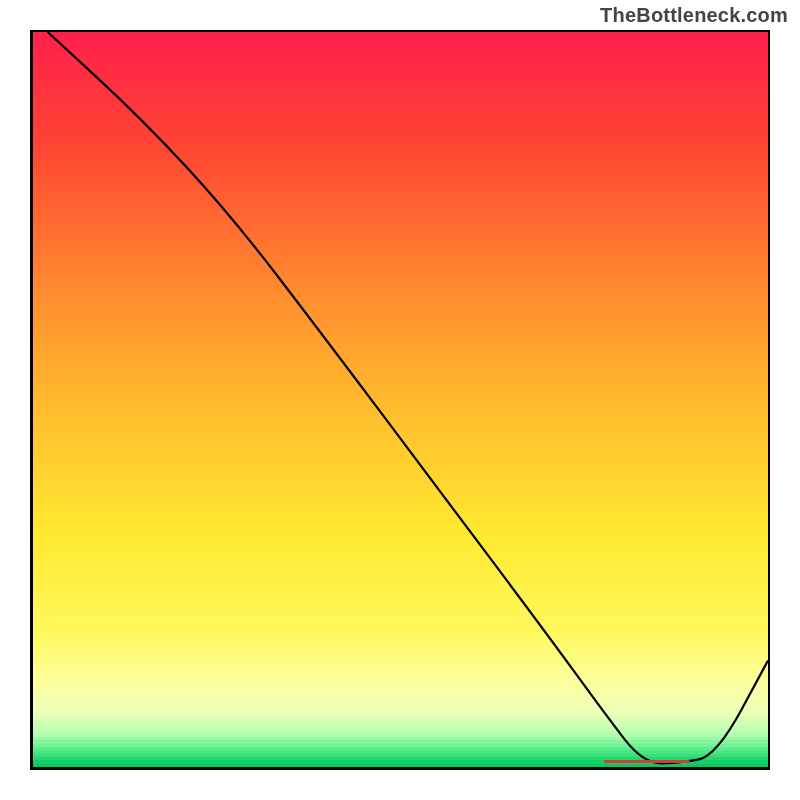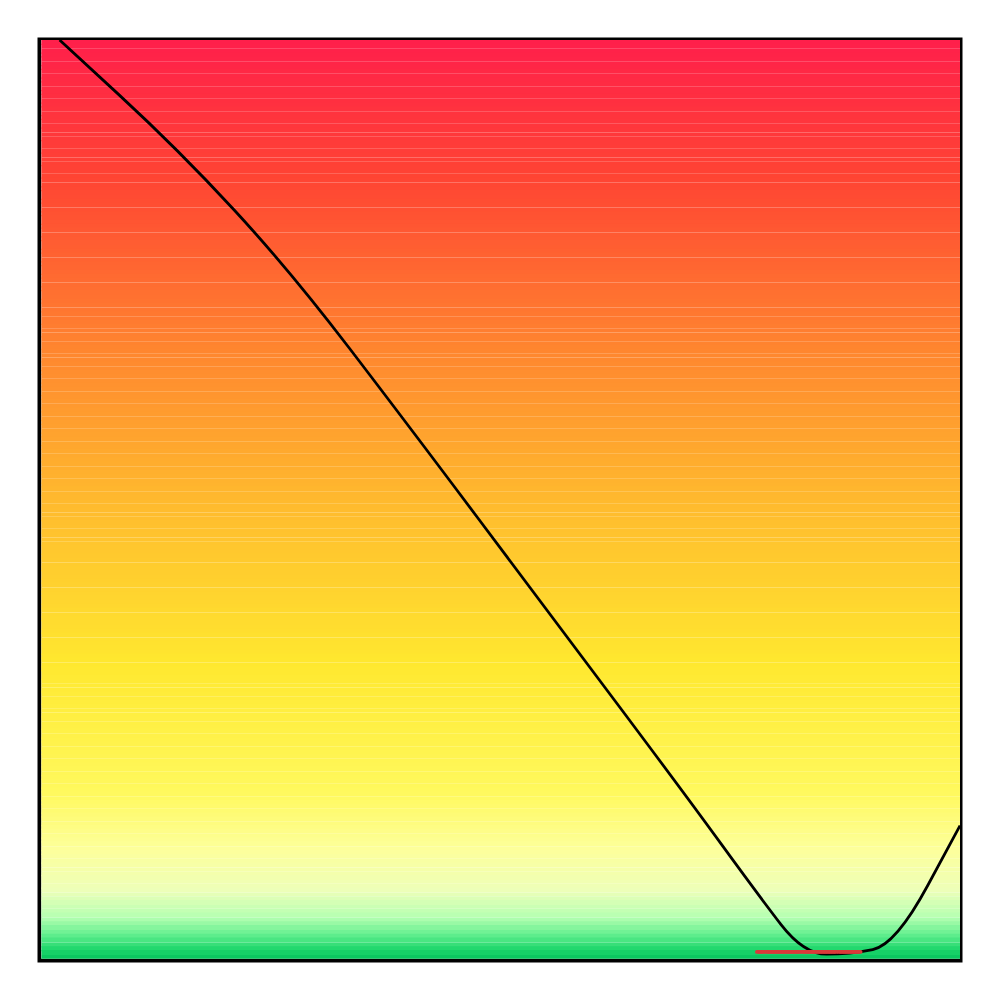--- a/index.html
+++ b/index.html
@@ -54,20 +54,21 @@
     position: absolute;
     height: 3px;
     border-radius: 2px;
   }
 </style>
 </head>
 <body>
 
 <div class="container">
 
+  <div class="watermark">TheBottleneck.com</div>
 
   <div class="plot-area">
 
     <div id="grad-host">
         <div class="gradient-band" style="top: 0%; height: 0.534545%; background: rgb(255, 32, 75);"></div>
         <div class="gradient-band" style="top: 0.454545%; height: 0.534545%; background: rgb(255, 33, 74);"></div>
         <div class="gradient-band" style="top: 0.909091%; height: 0.534545%; background: rgb(255, 34, 73);"></div>
         <div class="gradient-band" style="top: 1.36364%; height: 0.534545%; background: rgb(255, 35, 72);"></div>
         <div class="gradient-band" style="top: 1.81818%; height: 0.534545%; background: rgb(255, 36, 72);"></div>
         <div class="gradient-band" style="top: 2.27273%; height: 0.534545%; background: rgb(255, 37, 71);"></div>

